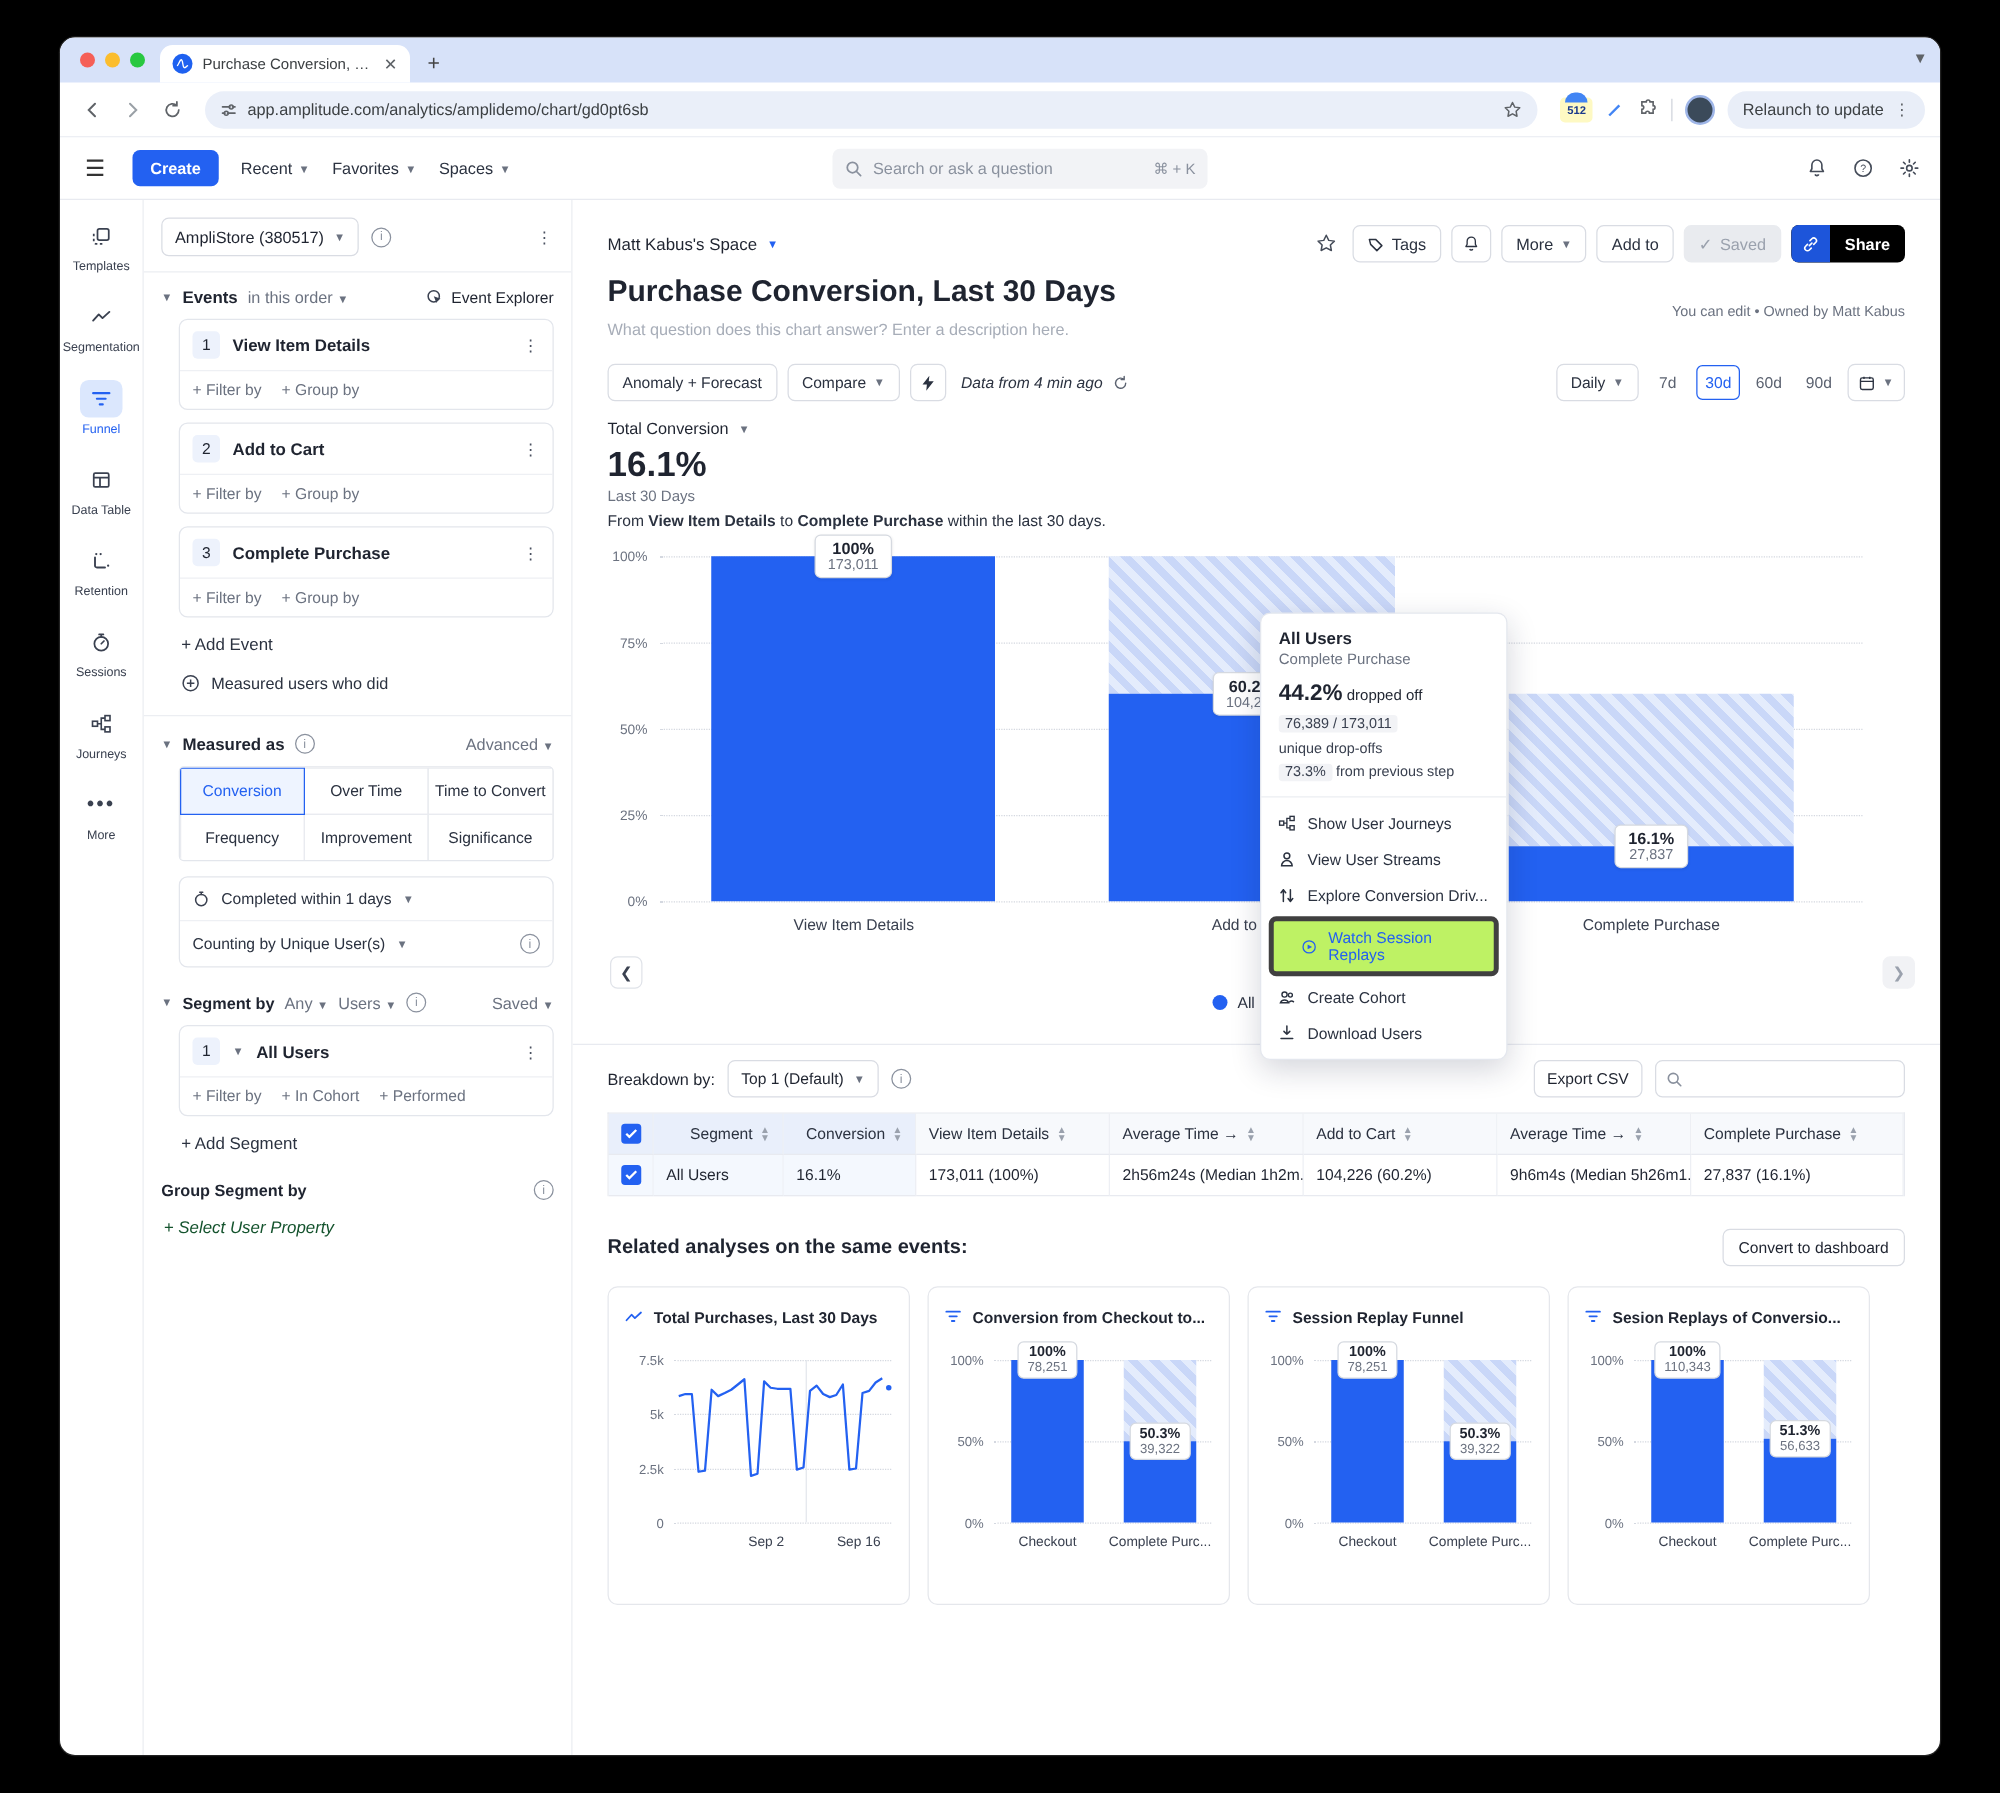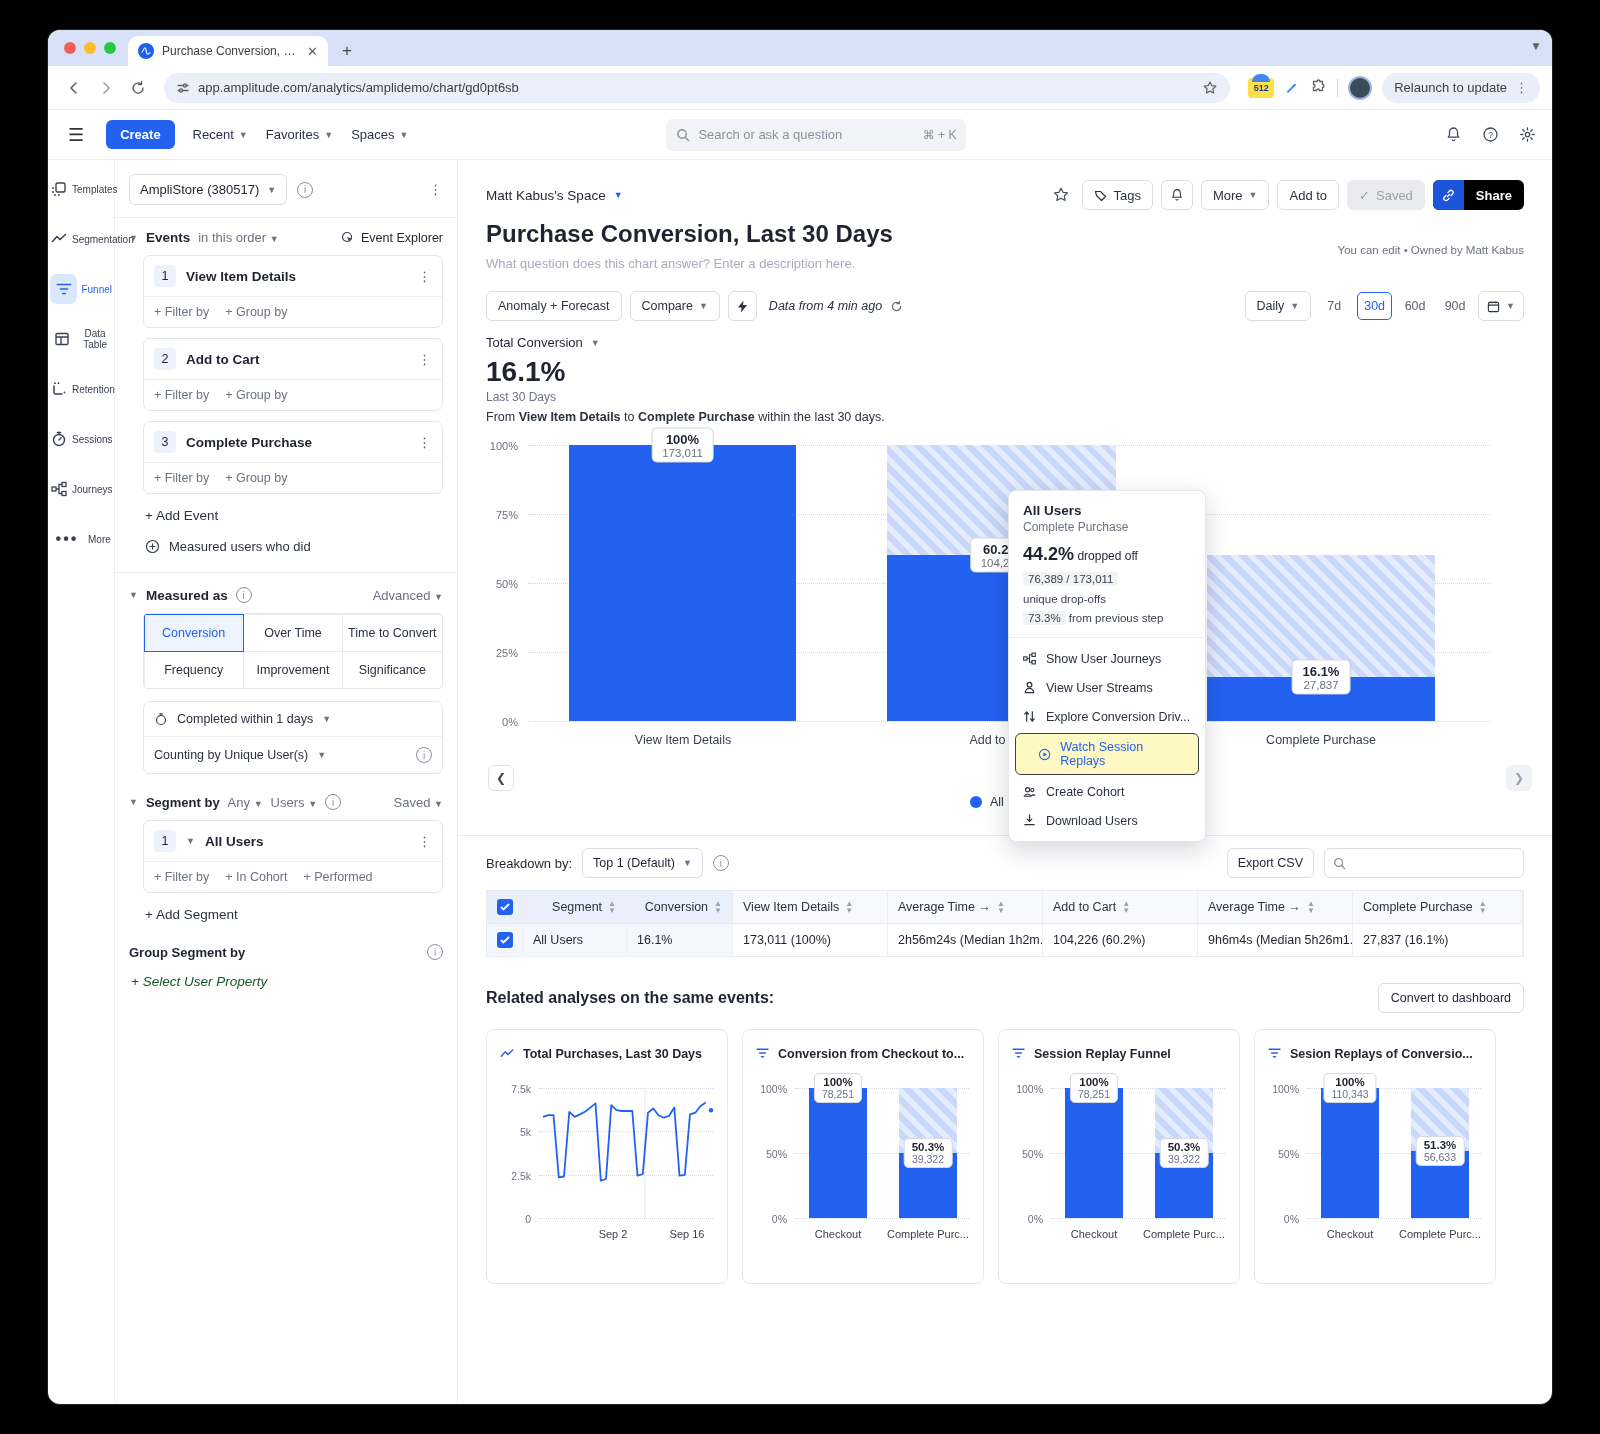--- a/index.html
+++ b/index.html
@@ -16,41 +16,41 @@
   .tab { background:#fff; border-radius:10px 10px 0 0; height:30px; width:200px; display:flex; align-items:center; gap:8px; padding:0 10px; font-size:12px; color:#3c4043; }
   .tab .fav { width:16px; height:16px; border-radius:50%; background:#1e61f0; display:flex; align-items:center; justify-content:center; flex:none; }
   .tab .t { white-space:nowrap; overflow:hidden; text-overflow:ellipsis; flex:1; }
   .tab .x { color:#5f6368; font-size:13px; flex:none; }
   .newtab { width:26px; height:26px; display:flex; align-items:center; justify-content:center; color:#444; font-size:17px; margin:0 0 2px 6px; }
   .tab-chev { position:absolute; right:10px; top:9px; color:#5f6368; font-size:12px; }
   .toolbar { height:44px; background:#fff; display:flex; align-items:center; padding:0 12px; gap:4px; border-bottom:1px solid #e8eaf1; }
   .nav-ic { width:28px; height:28px; display:flex; align-items:center; justify-content:center; color:#5f6368; }
   .omnibox { flex:1; height:30px; background:#eaeff9; border-radius:15px; display:flex; align-items:center; padding:0 12px; gap:8px; margin:0 8px; font-size:13px; color:#3c4043; }
   .omnibox .url { flex:1; }
-  .ext512 { width:26px; height:20px; background:#fde047; border-radius:4px; font-size:9px; font-weight:bold; color:#1a3a8c; display:flex; align-items:center; justify-content:center; position:relative; }
+  .ext512 { width:26px; height:20px; background:#fef9c3; border-radius:4px; font-size:9px; font-weight:bold; color:#1a3a8c; display:flex; align-items:center; justify-content:center; position:relative; }
   .ext512:before { content:""; position:absolute; top:-4px; left:4px; width:18px; height:8px; border-radius:8px 8px 0 0; background:#4285f4; }
   .chrome-right { display:flex; align-items:center; gap:10px; padding-left:6px; }
   .avatar { width:24px; height:24px; border-radius:50%; background:#3b4a5a; border:2px solid #9fb6e8; }
   .relaunch { background:#e9eef8; border-radius:15px; height:30px; display:flex; align-items:center; gap:8px; padding:0 12px; font-size:13px; color:#3c4043; }
   .vsep { width:1px; height:18px; background:#d0d4dc; }
 
   
   .appbar { height:50px; display:flex; align-items:center; padding:0 16px; gap:18px; background:#fff; border-bottom:1px solid #e8eaf0; }
   .hamb { font-size:18px; color:#333; padding:0 4px; }
   .btn-create { background:#2361f1; color:#fff; font-size:13px; font-weight:bold; padding:7px 14px; border-radius:6px; }
   .menu-item { font-size:13px; color:#2b3240; display:flex; align-items:center; gap:5px; }
   .chev { font-size:9px; color:#6b7280; }
   .search-pill { width:300px; height:32px; background:#f2f3f6; border-radius:6px; display:flex; align-items:center; gap:8px; padding:0 10px; font-size:13px; color:#8a919e; margin-left:240px; }
   .search-pill .kbd { margin-left:auto; color:#8a919e; font-size:12px; }
   .appbar-right { margin-left:auto; display:flex; gap:20px; align-items:center; color:#454c59; }
 
   
   .content { display:flex; height:1244px; }
   .rail { width:67px; border-right:1px solid #eceef2; padding-top:14px; display:flex; flex-direction:column; align-items:center; gap:20px; flex:none; }
-  .rail-item { display:flex; flex-direction:row; align-items:center; gap:4px; width:62px; }
+  .rail-item { display:flex; flex-direction:column; align-items:center; gap:4px; width:62px; }
   .rail-item .ric { width:34px; height:30px; display:flex; align-items:center; justify-content:center; border-radius:7px; color:#3a4150; }
   .rail-item .rlb { font-size:10px; color:#3a4150; text-align:center; }
   .rail-item.active .ric { background:#dbe7fd; color:#2361f1; }
   .rail-item.active .rlb { color:#2361f1; }
 
   .panel { width:343px; border-right:1px solid #eceef2; flex:none; font-size:13px; }
   .proj-row { display:flex; align-items:center; gap:10px; padding:14px 14px 12px; border-bottom:1px solid #eceef2; }
   .proj-btn { border:1px solid #d9dce3; border-radius:6px; padding:7px 10px; display:flex; gap:8px; align-items:center; font-size:13px; color:#1f2430; background:#fff; }
   .icirc { width:16px; height:16px; border-radius:50%; border:1px solid #8a919e; color:#8a919e; font-size:10px; display:inline-flex; align-items:center; justify-content:center; flex:none; }
   .kebab { margin-left:auto; color:#4a5160; letter-spacing:1px; }
@@ -123,21 +123,21 @@
   .popup { position:absolute; left:550px; top:330px; width:198px; background:#fff; border:1px solid #e4e7ee; border-radius:8px; box-shadow:0 8px 24px rgba(20,30,60,.18); z-index:40; padding:12px 0 6px; }
   .popup .hd { padding:0 14px; }
   .popup .t1 { font-weight:bold; font-size:13.5px; }
   .popup .t2 { color:#6b7280; font-size:12px; margin-top:2px; }
   .popup .bigdrop { margin-top:10px; font-size:12px; }
   .popup .bigdrop b { font-size:18px; }
   .popup .chip2 { display:inline-block; background:#f2f3f6; border-radius:3px; padding:1px 5px; font-size:11.5px; color:#3a4150; margin-top:7px; }
   .popup .sub { font-size:11.5px; color:#3a4150; margin-top:6px; }
   .popup .div { border-top:1px solid #eceef2; margin:12px 0 6px; }
   .pmenu { display:flex; align-items:center; gap:9px; padding:7px 13px; font-size:12.5px; color:#2b3240; }
-  .pmenu.active { border:1px solid #404040; background:#fef9c3; color:#2361f1; border-radius:6px; margin:2px 6px; padding:6px 22px; }
+  .pmenu.active { border:4px solid #404040; background:#bef264; color:#2361f1; border-radius:6px; margin:2px 6px; padding:6px 22px; }
 
   .bd-section { border-top:1px solid #e8eaf0; margin-top:0; padding:12px 28px 0; position:relative; }
   .bd-row { display:flex; align-items:center; gap:10px; }
   .bd-label { font-size:13px; }
   .dd { border:1px solid #d9dce3; border-radius:6px; height:30px; display:flex; align-items:center; gap:8px; padding:0 10px; font-size:12.5px; background:#fff; }
   .bd-right { margin-left:auto; display:flex; gap:10px; align-items:center; }
   .tsearch { width:200px; height:30px; border:1px solid #d9dce3; border-radius:6px; display:flex; align-items:center; padding:0 8px; color:#8a919e; }
   .ftable { margin-top:12px; border:1px solid #e8eaf0; border-bottom:none; font-size:12.5px; }
   .trow { display:flex; }
   .trow.head .tcell { background:#f7f9fc; color:#2b3240; font-weight:normal; }

